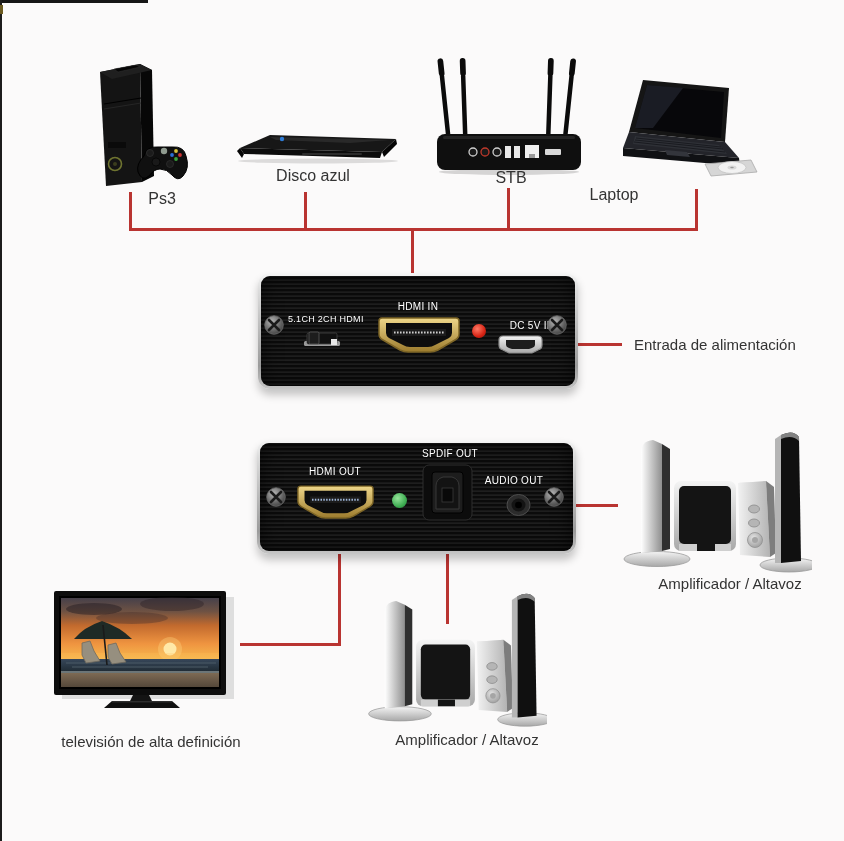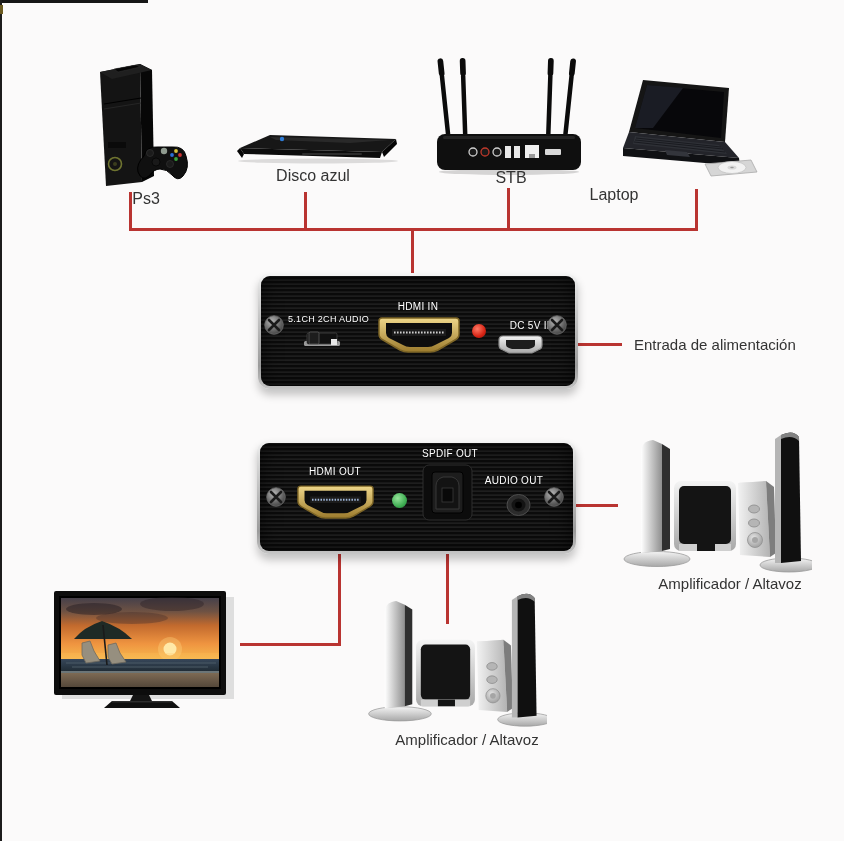--- a/index.html
+++ b/index.html
@@ -120,21 +120,21 @@
       <circle cx="62" cy="97" r="3.5" fill="#1b1b1b" stroke="#2e2e2e" stroke-width="0.8"></circle>
       <circle cx="82" cy="108" r="3.5" fill="#1b1b1b" stroke="#2e2e2e" stroke-width="0.8"></circle>
       <circle cx="68" cy="106" r="4" fill="#191919" stroke="#000" stroke-width="0.6"></circle>
       <circle cx="76" cy="95" r="3.2" fill="#8f9a8f"></circle>
       <circle cx="88" cy="95" r="1.9" fill="#d8c23a"></circle>
       <circle cx="84" cy="99" r="1.9" fill="#2a6fd4"></circle>
       <circle cx="92" cy="99" r="1.9" fill="#cc3333"></circle>
       <circle cx="88" cy="103" r="1.9" fill="#3aa33a"></circle>
     </g>
   </svg>
-  <div class="dev-label" style="left:146px;top:190px">Ps3</div>
+  <div class="dev-label" style="left:162px;top:190px">Ps3</div>
 
   <svg class="abs" style="left:230px;top:130px" width="172" height="36" viewBox="0 0 172 36">
     <ellipse cx="88" cy="31" rx="80" ry="2.5" fill="rgba(0,0,0,0.12)"></ellipse>
     <polygon points="10,18 40,5 166,9 152,22" fill="#171717"></polygon>
     <polygon points="40,7 160,10 120,13 46,10" fill="rgba(255,255,255,0.08)"></polygon>
     <polygon points="10,18 152,22 150,28 14,24" fill="#0c0c0c"></polygon>
     <polygon points="152,22 166,9 167,14 154,27" fill="#050505"></polygon>
     <polygon points="10,18 14,24 12,28 7,21" fill="#060606"></polygon>
     <circle cx="52" cy="9" r="2.2" fill="#2f7cd6"></circle>
     <rect x="72" y="23" width="60" height="2" rx="1" fill="#2b2b2b"></rect>
@@ -197,21 +197,21 @@
     </g>
   </svg>
   <div class="dev-label" style="left:614px;top:186px">Laptop</div>
 
   <div class="metal-box" style="left:258px;top:273px;width:314px;height:110px">
     <div class="metal-inner">
       <svg class="abs" style="left:3px;top:39px" width="20" height="20" viewBox="0 0 20 20">
         <circle cx="10" cy="10" r="9.3" fill="url(#g-screw)" stroke="#6b6b6b" stroke-width="0.8"></circle>
         <path d="M5,5 L15,15 M15,5 L5,15" stroke="#1a1a1a" stroke-width="2.6" stroke-linecap="round"></path>
       </svg>
-      <span class="port-label small" style="left:27px;top:38px">5.1CH 2CH AUDIO</span>
+      <span class="port-label small" style="left:27px;top:38px">5.1CH 2CH HDMI</span>
       <svg class="abs" style="left:42px;top:55px" width="38" height="16" viewBox="0 0 38 16">
         <rect x="1" y="10" width="36" height="5" rx="1.5" fill="#9a9a9a"></rect>
         <rect x="4" y="2" width="30" height="11" rx="1.5" fill="#111" stroke="#444" stroke-width="0.8"></rect>
         <rect x="6" y="1" width="10" height="12" rx="1.5" fill="#1d1d1d" stroke="#5c5c5c" stroke-width="0.8"></rect>
         <rect x="28" y="8" width="6" height="6" fill="#e8e8e8"></rect>
       </svg>
       <span class="port-label" style="left:157px;top:25px">HDMI IN</span>
       <svg class="abs" style="left:117px;top:41px" width="82" height="38" viewBox="0 0 82 38">
         <path d="M4,1 H78 Q81,1 81,4 V17 Q81,21 77,23 L60,33 Q56,35 52,35 H30 Q26,35 22,33 L5,23 Q1,21 1,17 V4 Q1,1 4,1 Z" fill="url(#g-gold)" stroke="#7d6526" stroke-width="1.5"></path>
         <path d="M8,6 H74 V16 Q74,19 71,21 L57,28 Q54,30 50,30 H32 Q28,30 25,28 L11,21 Q8,19 8,16 Z" fill="#0d0d0d"></path>
@@ -289,20 +289,21 @@
       </g>
       <g fill="#968f7f" stroke="#6e6a5e" stroke-width="0.8">
         <polygon points="34,56 42,54 46,64 52,74 38,76 34,68"></polygon>
         <polygon points="60,58 68,56 72,66 78,75 64,77 60,70"></polygon>
       </g>
     </g>
     <polygon points="85,108 101,108 104,114 82,114" fill="#141414"></polygon>
     <polygon points="56,121 132,121 124,114 64,114" fill="#101010"></polygon>
     <line x1="64" y1="114.8" x2="124" y2="114.8" stroke="#3c3c3c" stroke-width="1"></line>
   </svg>
+  <div class="note-label centered" style="left:151px;top:733px">televisión de alta definición</div>
 
   <svg class="abs" style="left:617px;top:421px" width="195" height="152" viewBox="0 0 195 152">
     <ellipse cx="40" cy="138" rx="33" ry="7.5" fill="url(#g-silver)" stroke="#9a9a9a" stroke-width="0.8"></ellipse>
     <path d="M24,32 Q24,20 36,19 L45,23 L45,130 L24,132 Z" fill="url(#g-tower)"></path>
     <polygon points="45,23 53,28 53,128 45,130" fill="#2f2f2f"></polygon>
     <rect x="57" y="60" width="62" height="70" rx="7" fill="url(#g-silver)"></rect>
     <rect x="62" y="65" width="52" height="58" rx="5" fill="#141414"></rect>
     <rect x="62" y="123" width="52" height="7" fill="#cfcfcf"></rect>
     <rect x="80" y="123" width="18" height="7" fill="#141414"></rect>
     <polygon points="121,62 149,60 157,66 129,68" fill="#e4e4e4"></polygon>

